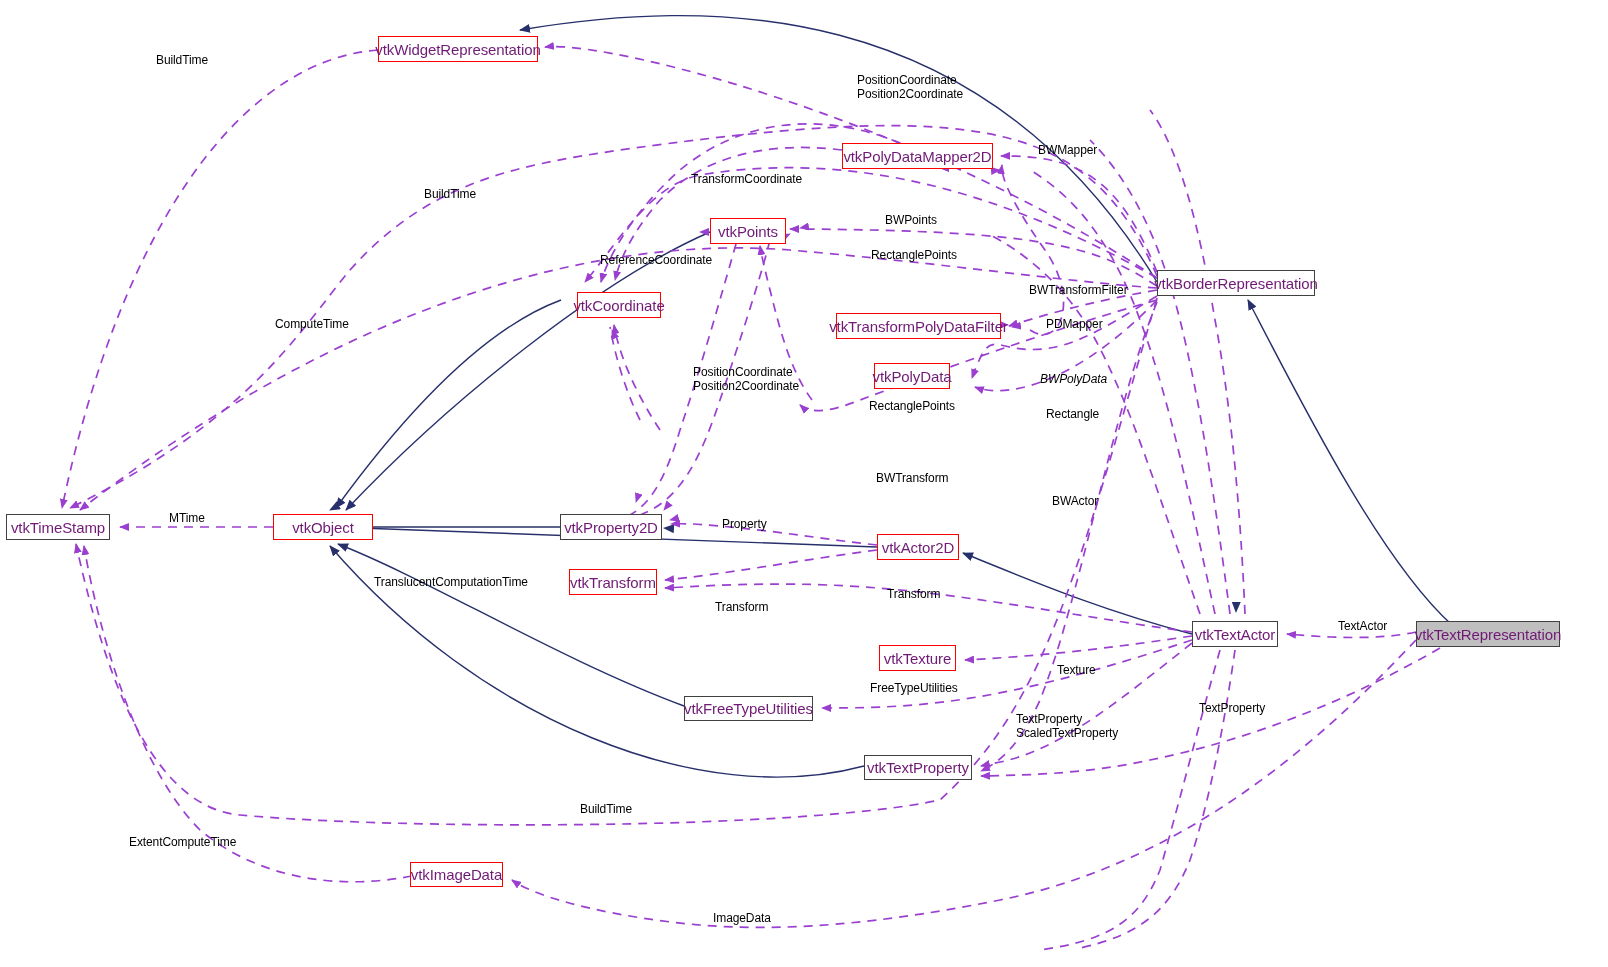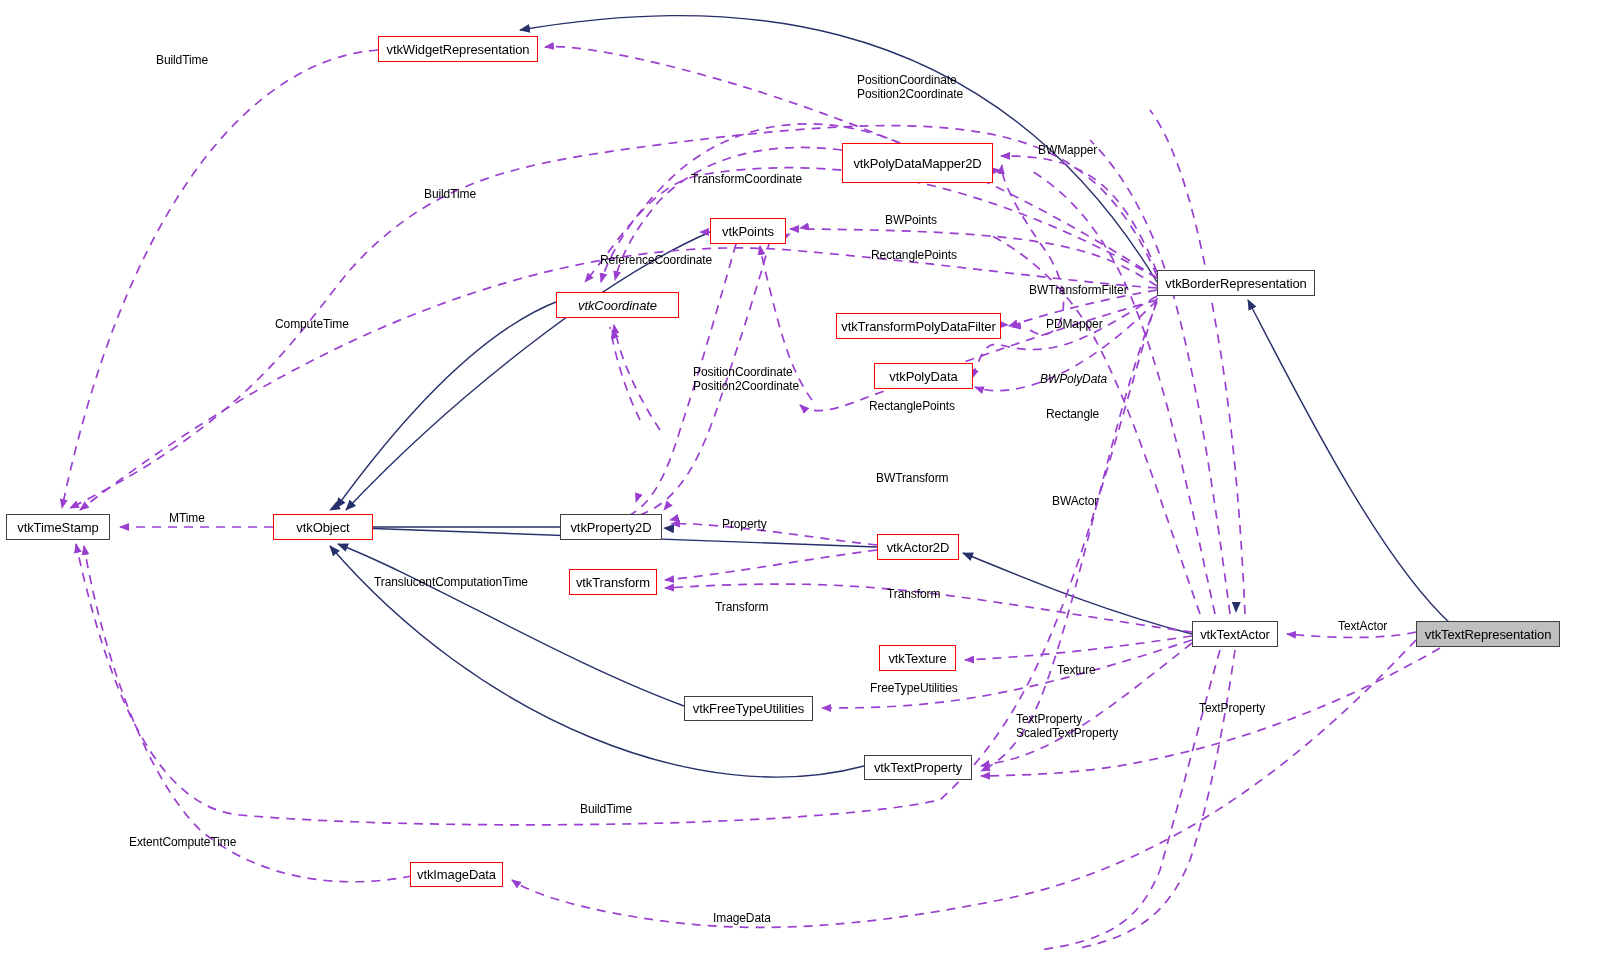--- a/index.html
+++ b/index.html
@@ -24,22 +24,22 @@
   }
   .node {
     position: absolute;
     box-sizing: border-box;
     background: #ffffff;
     border: 1px solid #808080;
     display: flex;
     align-items: center;
     justify-content: center;
     white-space: nowrap;
-    font-size: 13px;
-    color: #000000;
+    font-size: 15px;
+    color: #701a75;
     letter-spacing: -0.1px;
     z-index: 5;
   }
   .node.red {
     border: 1px solid #ff0000;
   }
   .node.dark {
     border: 1px solid #404040;
   }
   .node.current {
@@ -156,26 +156,26 @@
 
       <path d="M770,240 C760,280 740,340 720,400 C700,460 680,500 640,515" marker-end="none"></path>
       <path d="M736,244 C720,300 700,370 680,430 C665,480 650,505 628,516" marker-end="none"></path>
 
       <path d="M560,300 C520,340 480,380 450,420" marker-end="none" stroke="none"></path>
     </g>
   </svg>
 
   <div id="nodes-layer">
       <div class="node red" style="left: 378px; top: 36px; width: 160px; height: 26px;">vtkWidgetRepresentation</div>
-      <div class="node red" style="left: 842px; top: 143px; width: 151px; height: 40px;">vtkPolyDataMapper2D</div>
+      <div class="node red" style="left: 842px; top: 143px; width: 151px; height: 26px;">vtkPolyDataMapper2D</div>
       <div class="node red" style="left: 710px; top: 218px; width: 76px; height: 26px; text-align: right;">vtkPoints</div>
       <div class="node dark" style="left: 1157px; top: 270px; width: 158px; height: 26px;">vtkBorderRepresentation</div>
-      <div class="node red" style="left: 556px; top: 292px; width: 123px; height: 26px; font-style: italic;">vtkCoordinate</div>
+      <div class="node red" style="left: 577px; top: 292px; width: 84px; height: 26px;">vtkCoordinate</div>
       <div class="node red" style="left: 836px; top: 313px; width: 165px; height: 26px;">vtkTransformPolyDataFilter</div>
-      <div class="node red" style="left: 874px; top: 363px; width: 99px; height: 26px;">vtkPolyData</div>
+      <div class="node red" style="left: 874px; top: 363px; width: 76px; height: 26px;">vtkPolyData</div>
       <div class="node dark" style="left: 6px; top: 514px; width: 104px; height: 26px;">vtkTimeStamp</div>
       <div class="node red" style="left: 273px; top: 514px; width: 100px; height: 26px;">vtkObject</div>
       <div class="node dark" style="left: 560px; top: 514px; width: 102px; height: 26px;">vtkProperty2D</div>
       <div class="node red" style="left: 877px; top: 534px; width: 82px; height: 26px;">vtkActor2D</div>
       <div class="node red" style="left: 569px; top: 569px; width: 88px; height: 26px;">vtkTransform</div>
       <div class="node dark" style="left: 1192px; top: 621px; width: 86px; height: 26px;">vtkTextActor</div>
       <div class="node current" style="left: 1416px; top: 621px; width: 144px; height: 26px;">vtkTextRepresentation</div>
       <div class="node red" style="left: 879px; top: 645px; width: 77px; height: 26px;">vtkTexture</div>
       <div class="node dark" style="left: 684px; top: 696px; width: 129px; height: 25px;">vtkFreeTypeUtilities</div>
       <div class="node dark" style="left: 864px; top: 755px; width: 108px; height: 25px;">vtkTextProperty</div>

